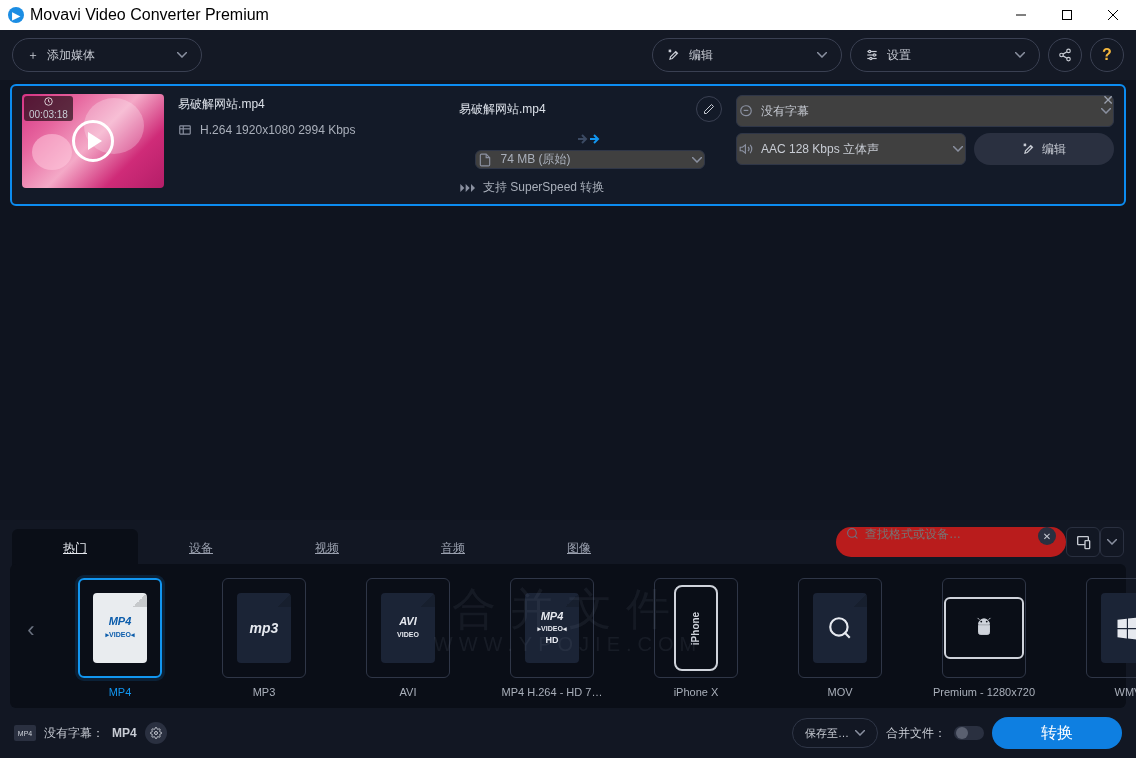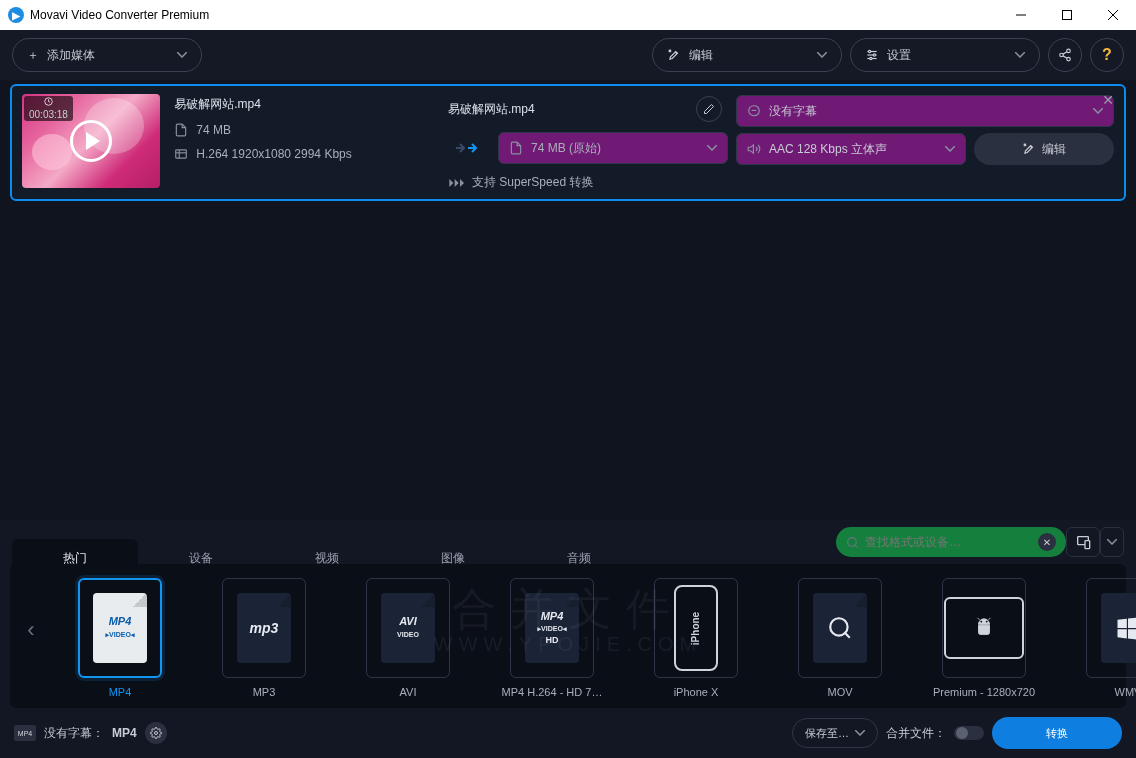--- a/index.html
+++ b/index.html
@@ -6,21 +6,21 @@
   body {
     width: 1136px; height: 758px;
     background: #0f141f;
     font-family: "Microsoft YaHei", "Segoe UI", Arial, sans-serif;
     font-size: 12px; color: #c8ccd4;
     overflow: hidden;
   }
   
   .titlebar { height: 30px; background: #ffffff; display: flex; align-items: center; padding: 0 0 0 8px; color: #000; }
   .titlebar .app-icon { width: 16px; height: 16px; border-radius: 50%; background: #1b8de3; display: flex; align-items:center; justify-content:center; color:#fff; font-size:10px; font-weight:bold; margin-right:6px; }
-  .titlebar .title { font-size: 12px; }
+  .titlebar .title { font-size: 16px; }
   .titlebar .spacer { flex: 1; }
   .winbtn { width: 46px; height: 30px; display: flex; align-items:center; justify-content:center; }
   .winbtn svg { stroke: #000; }
 
   
   .toolbar { height: 50px; display: flex; align-items: center; padding: 8px 12px; gap: 8px; background: #141925; }
   .pill-btn { height: 34px; border: 1px solid #3a4052; border-radius: 17px; display: flex; align-items: center; padding: 0 14px; gap: 8px; cursor: pointer; background: transparent; color:#c8ccd4;}
   .pill-btn .caret { margin-left: auto; }
   .btn-add { width: 190px; }
   .btn-edit, .btn-settings { width: 190px; }
@@ -35,41 +35,41 @@
   .thumb { width: 148px; height: 94px; border-radius: 4px; background: linear-gradient(135deg,#d63384 0%, #e6659e 25%, #f4a9c7 50%, #cf2b78 75%, #b41e68 100%); position:relative; overflow:hidden; }
   .thumb .petal1 { position:absolute; width:60px; height:56px; border-radius:50%; background:rgba(255,255,255,0.25); top:4px; left:62px;}
   .thumb .petal2 { position:absolute; width:40px; height:36px; border-radius:50%; background:rgba(255,200,220,0.55); top:40px; left:10px;}
   .thumb .play { position:absolute; top:50%; left:50%; transform:translate(-50%,-50%); width:42px; height:42px; border-radius:50%; border:3px solid #fff; display:flex; align-items:center; justify-content:center;}
   .thumb .play::after { content:""; border-left:14px solid #fff; border-top:9px solid transparent; border-bottom:9px solid transparent; margin-left:4px;}
   .thumb .dur { position:absolute; top:2px; left:2px; background:rgba(0,0,0,0.6); padding:1px 5px; border-radius:3px; font-size:10px; display:flex; align-items:center; gap:3px;flex-direction:column;}
   .col { display:flex; flex-direction:column; gap:10px; padding-top:2px;}
   .col .row { display:flex; align-items:center; gap:8px; font-size:12px; color:#a9afba;}
   .col .row.fname { color:#dbe0e8;align-items:center; }
   .arrow-blue { color:#1296f0; font-size:16px; margin:0 6px; display:flex; align-items:center;}
-  .sel { border:1px solid #2f3647; border-radius:6px; height:32px; display:flex; align-items:center; padding:0 10px; gap:8px; cursor:pointer; min-width:230px; background:#701a75; }
+  .sel { border:1px solid #2f3647; border-radius:6px; height:32px; display:flex; align-items:center; padding:0 2px; gap:8px; cursor:pointer; min-width:230px; background:#404040; }
   .sel .caret { margin-left:auto; color:#6b7280;}
   .edit-circle { width:26px; height:26px; border-radius:50%; border:1px solid #3a4052; display:flex; align-items:center; justify-content:center; cursor:pointer;}
   .edit-pill { height:32px; border-radius:16px; background:#2a3040; display:flex; align-items:center; justify-content:center; gap:6px; padding:0 20px; cursor:pointer; min-width:140px;}
   .source-col { width: 278px;}
   .mid-col { width: 274px; }
   .right-top-stack{ display:flex; flex-direction:column; gap:6px; flex:1; padding-top:1px;}
   .right-top-stack .line1{ display:flex; gap:8px;}
 
   
   .wm { position:absolute; top:320px; left:0; right:0; text-align:center; pointer-events:none;}
   .wm .l1 { font-size:44px; letter-spacing:14px; color:rgba(120,130,150,0.11); font-weight:300;}
   .wm .l2 { font-size:20px; letter-spacing:6px; color:rgba(120,130,150,0.12); margin-top:-6px;}
 
   
   .bottom { position:absolute; left:0; right:0; bottom:0; background:#121723;}
   .tabs-row { display:flex; align-items:center; height:44px; padding:0 12px; gap:0;}
-  .tab { width:126px; height:38px; display:flex; align-items:center; justify-content:center; cursor:pointer; color:#9aa0ae; border-radius:6px 6px 0 0; position:relative; top:16px;}
+  .tab { width:126px; height:38px; display:flex; align-items:center; justify-content:center; cursor:pointer; color:#9aa0ae; border-radius:6px 6px 0 0; position:relative; top:6px;text-decoration:underline;}
   .tab.active { background:#0a0e17; color:#e6e9ef;}
   .tabs-row .spacer { flex:1;}
-  .search { display:flex; align-items:center; gap:6px; background:#15803d; border-radius:15px; height:30px; padding:0 10px; width:230px;}
+  .search { display:flex; align-items:flex-start; gap:6px; background:#b91c1c; border-radius:15px; height:30px; padding:0 10px; width:230px;}
   .search input { background:transparent; border:none; outline:none; color:#c8ccd4; font-size:12px; flex:1;}
   .search .clear { width:18px; height:18px; border-radius:50%; background:#2a3040; display:flex; align-items:center; justify-content:center; font-size:10px; cursor:pointer;}
   .sq-btn { width:34px; height:30px; border:1px solid #2a3040; border-radius:6px; display:flex; align-items:center; justify-content:center; cursor:pointer;}
   .panel { background:#0a0e17; padding:14px 50px 10px 50px; position:relative; border-radius:6px; margin:0 10px;}
   .panel .nav { position:absolute; top:50%; transform:translateY(-60%); width:26px; height:60px; display:flex; align-items:center; justify-content:center; cursor:pointer; color:#6b7280; font-size:22px;}
   .panel .nav.prev{ left:8px;} .panel .nav.next{ right:8px;}
   .cards { display:flex; gap:24px; justify-content:flex-start;}
   .card { width:120px; display:flex; flex-direction:column; align-items:center; gap:8px; cursor:pointer;}
   .card .tile { width:84px; height:100px; border:1px solid #2f3647; border-radius:6px; display:flex; align-items:center; justify-content:center; font-size:12px; color:#cfd3db; font-weight:bold; position:relative; overflow:hidden;}
   .card.selected .tile { border:2px solid #1296f0; box-shadow:0 0 0 3px rgba(18,150,240,0.15);}
@@ -83,21 +83,21 @@
   .phone { width:44px; height:86px; border:2px solid #cfd3db; border-radius:8px; display:flex; align-items:center; justify-content:center;}
   .phone .scr { transform:rotate(-90deg); font-size:10px; color:#cfd3db; font-weight:bold;}
   .tablet { width:80px; height:62px; border:2px solid #cfd3db; border-radius:6px; display:flex; align-items:center; justify-content:center;}
   .android-bot{ width:22px; height:22px; }
 
   
   .botbar { height:50px; display:flex; align-items:center; padding:0 14px; gap:8px; background:#121723;}
   .botbar .spacer { flex:1;}
   .small-sel { height:30px; border:1px solid #2f3647; border-radius:15px; display:flex; align-items:center; padding:0 12px; gap:6px; cursor:pointer; font-size:11px;}
   .gear { width:22px; height:22px; border-radius:50%; background:#2a3040; display:flex; align-items:center; justify-content:center; cursor:pointer;}
-  .convert-btn { height:32px; width:130px; background:#0e7fe1; border-radius:16px; display:flex; align-items:center; justify-content:center; color:#fff; font-size:11px; cursor:pointer;}
+  .convert-btn { height:32px; width:130px; background:#0e7fe1; border-radius:16px; display:flex; align-items:center; justify-content:center; color:#fff; font-size:16px; cursor:pointer;}
   .mp4-icon { width:22px; height:16px; background:#2a3040; border-radius:2px; display:flex; align-items:center; justify-content:center; font-size:7px; color:#cfd3db;}
 
   svg { display:block; }
   .caret svg, .chev svg { stroke:#8a90a0;}
 </style>
 </head>
 <body>
 
 <div class="titlebar">
   <div class="app-icon">▶</div>
@@ -193,46 +193,39 @@
       </div>
       <div class="play"></div>
     </div>
 
     <div class="col source-col">
       <div class="row fname">
           <span>易破解网站.mp4</span>
         </div>
       <div class="row">
         <svg width="14" height="14" viewBox="0 0 24 24" fill="none" stroke="#8a90a0" stroke-width="2">
-            <path d="M14 2H6a2 2 0 0 0-2 2v16a2 2 0 0 0 2 2h12a2 2 0 0 0 2-2V8z"></path>
-            <polyline points="14,2 14,8 20,8"></polyline>
-          </svg>
-        <span>74 MB</span>
-      </div>
-      <div class="row">
-        <svg width="14" height="14" viewBox="0 0 24 24" fill="none" stroke="#8a90a0" stroke-width="2">
             <rect x="3" y="5" width="18" height="14" rx="1"></rect>
             <line x1="3" y1="10" x2="21" y2="10"></line>
             <line x1="9" y1="5" x2="9" y2="19"></line>
           </svg>
         <span>H.264 1920x1080 2994 Kbps</span>
       </div>
     </div>
 
     <div class="col mid-col">
       <div class="row fname">
         <span>易破解网站.mp4</span>
         <span style="flex:1"></span>
         <span class="edit-circle">
           <svg width="12" height="12" viewBox="0 0 24 24" fill="none" stroke="#c8ccd4" stroke-width="2">
               <path d="M17 3l4 4L7 21H3v-4L17 3z"></path>
             </svg>
         </span>
       </div>
-      <div class="row" style="gap:10px;">
+      <div class="row" style="gap:4px;flex-direction:column;">
         <span class="arrow-blue">
          <svg width="28" height="14" viewBox="0 0 28 14">
               <path d="M2 7h8M6 3l4 4-4 4" stroke="#3b4a63" stroke-width="2" fill="none"></path>
               <path d="M14 7h8M18 3l4 4-4 4" stroke="#1296f0" stroke-width="2" fill="none"></path>
             </svg>
         </span>
         <div class="sel" style="flex:1">
           <svg width="14" height="14" viewBox="0 0 24 24" fill="none" stroke="#8a90a0" stroke-width="2">
               <path d="M14 2H6a2 2 0 0 0-2 2v16a2 2 0 0 0 2 2h12a2 2 0 0 0 2-2V8z"></path>
               <polyline points="14,2 14,8 20,8"></polyline>
@@ -298,24 +291,24 @@
     <div class="tab active">
         <span>热门</span>
       </div>
     <div class="tab">
         <span>设备</span>
       </div>
     <div class="tab">
         <span>视频</span>
       </div>
     <div class="tab">
+        <span>音频</span>
+      </div>
+    <div class="tab">
         <span>图像</span>
-      </div>
-    <div class="tab">
-        <span>音频</span>
       </div>
     <div class="spacer"></div>
     <div class="search">
       <svg width="13" height="13" viewBox="0 0 24 24" fill="none" stroke="#6b7280" stroke-width="2">
           <circle cx="11" cy="11" r="8"></circle>
           <line x1="21" y1="21" x2="16.65" y2="16.65"></line>
         </svg>
       <input placeholder="查找格式或设备…" style="">
       <span class="clear">✕</span>
     </div>

